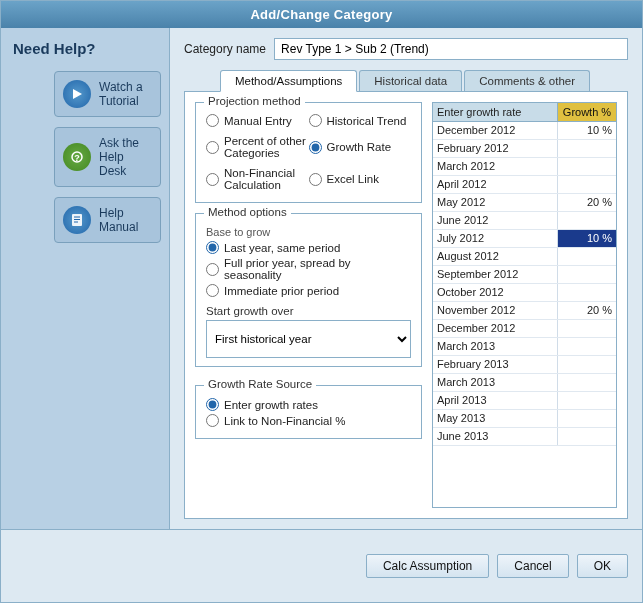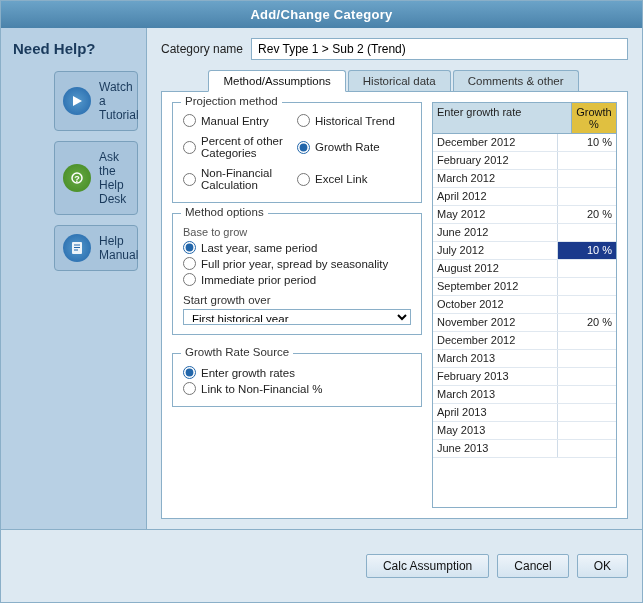--- a/index.html
+++ b/index.html
@@ -32,21 +32,21 @@
     }
 
     .dialog-body {
       display: flex;
       flex: 1;
       overflow: hidden;
     }
 
     
     .sidebar {
-      width: 146px;
+      width: 169px;
       background: #b8d0e4;
       padding: 12px 8px;
       border-right: 1px solid #8aafc8;
       flex-shrink: 0;
     }
 
     .sidebar-title {
       font-size: 15px;
       font-weight: bold;
       color: #1a3a5c;
@@ -221,21 +221,21 @@
       color: #333;
       margin-bottom: 3px;
     }
 
     .dropdown-select {
       width: 100%;
       border: 1px solid #8aafc8;
       background: white;
       padding: 2px 4px;
       font-size: 11.5px;
-      height: 16px;
+      height: 38px;
     }
 
     
     .growth-source {
       margin-top: 8px;
     }
 
     
     .right-panel {
       width: 185px;
@@ -254,21 +254,21 @@
 
     .col-date {
       flex: 1;
       padding: 3px 4px;
       font-size: 11px;
       color: #222;
       border-right: 1px solid #8aafc8;
     }
 
     .col-growth {
-      width: 44px;
+      width: 58px;
       padding: 3px 4px;
       font-size: 11px;
       color: #222;
       text-align: center;
       background: #e0c040;
       color: #111;
     }
 
     .table-scroll {
       overflow-y: scroll;

